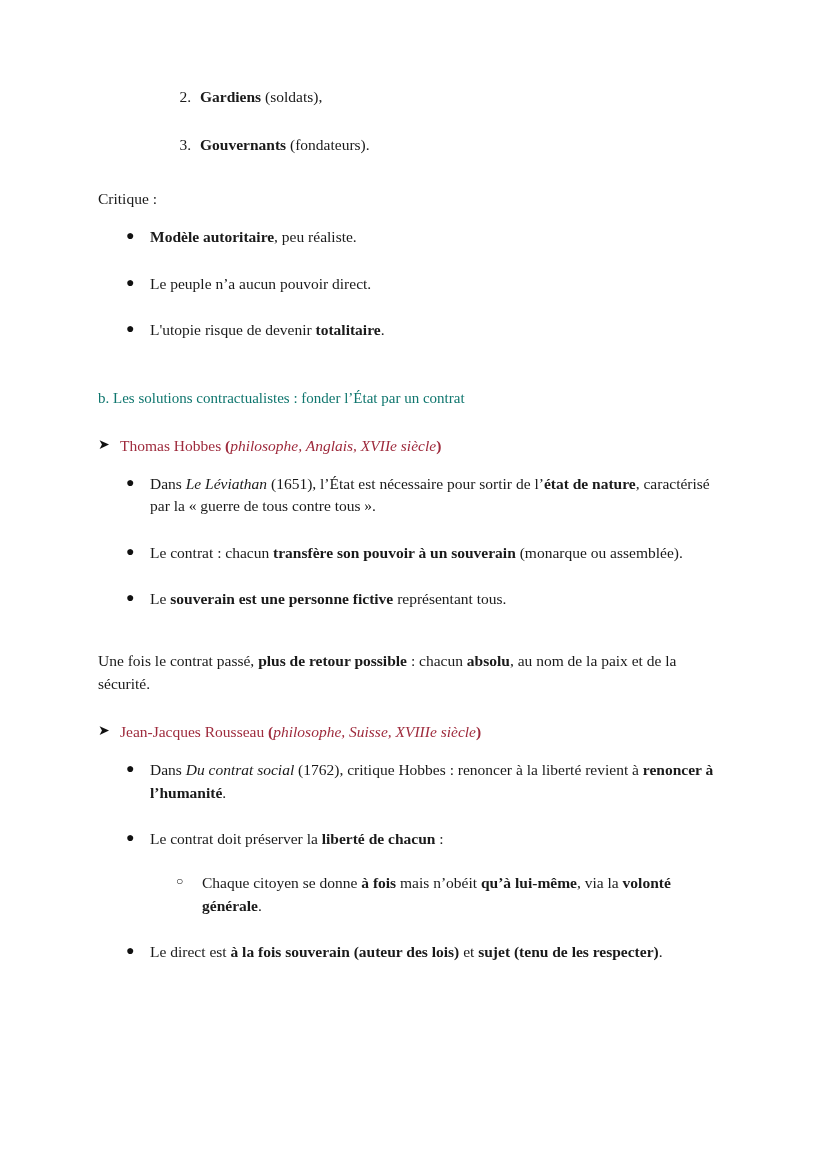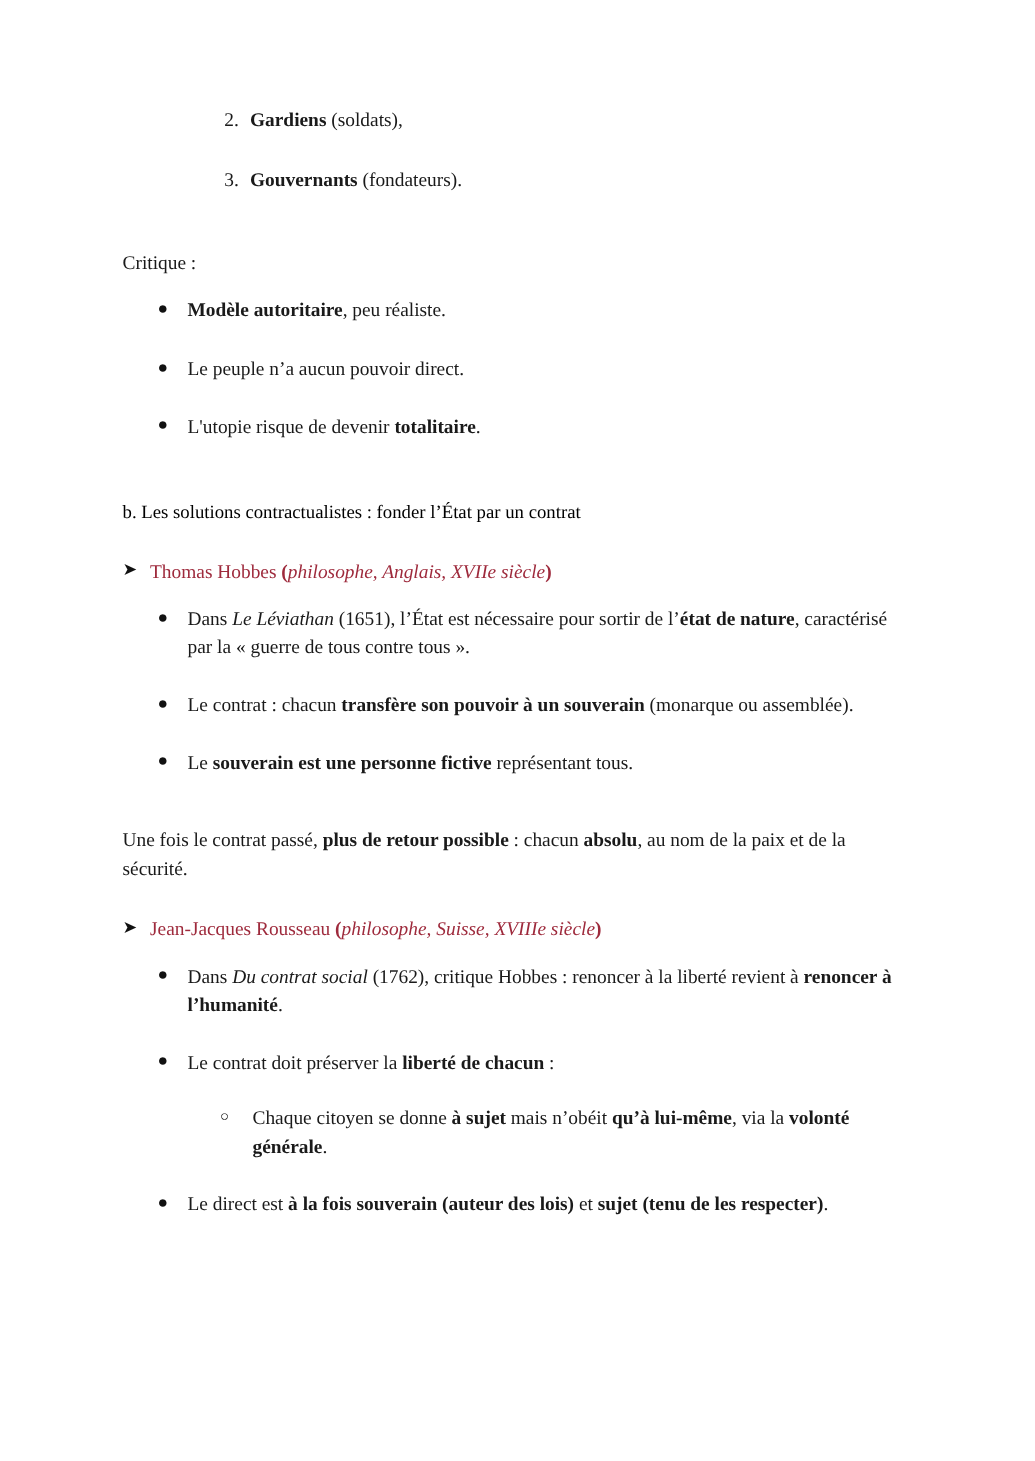--- a/index.html
+++ b/index.html
@@ -51,21 +51,21 @@
 
   
   .indent-para {
     margin: 32px 0 0 42px;
     max-width: 545px;
     line-height: 1.45;
   }
 
   
   .flush-para {
-    margin: 44px 0 0 0;
+    margin: 32px 0 0 0;
     max-width: 592px;
     line-height: 1.45;
   }
   .flush-para.last  { margin-top: 40px; }
 
   
   ul.bullets {
     list-style: none;
     margin: 16px 0 0 0;
     padding: 0;
@@ -104,21 +104,21 @@
     left: 26px;
     top: 0;
     font-size: 12px;
     line-height: 1.6;
     color: #111111;
   }
 
   
   .sub-heading {
     margin: 46px 0 0 0;
-    color: #000000;
+    color: #0f766e;
     font-size: 15px;
     line-height: 1.4;
   }
   .author-heading {
     margin: 26px 0 0 0;
     color: #9e2a3c;
     font-size: 15.5px;
     line-height: 1.4;
     position: relative;
     padding-left: 22px;
@@ -199,21 +199,21 @@
     </p>
 
     <ul class="bullets">
       <li class="bullet">
         <span class="marker">●</span><span>Dans </span><i>Du contrat social</i><span> (1762), critique Hobbes : renoncer à la liberté revient à </span><b>renoncer à l’humanité</b><span>.</span>
       </li>
       <li class="bullet">
         <span class="marker">●</span><span>Le contrat doit préserver la </span><b>liberté de chacun</b><span> :</span>
         <ul class="sub-bullets">
           <li class="sub-bullet">
-            <span class="marker">○</span><span>Chaque citoyen se donne </span><b>à sujet</b><span> mais n’obéit </span><b>qu’à lui-même</b><span>, via la </span><b>volonté générale</b><span>.</span>
+            <span class="marker">○</span><span>Chaque citoyen se donne </span><b>à fois</b><span> mais n’obéit </span><b>qu’à lui-même</b><span>, via la </span><b>volonté générale</b><span>.</span>
           </li>
         </ul>
       </li>
       <li class="bullet">
         <span class="marker">●</span><span>Le direct est </span><b>à la fois souverain (auteur des lois)</b><span> et </span><b>sujet (tenu de les respecter)</b><span>.</span>
       </li>
     </ul>
 
 
   </div>

